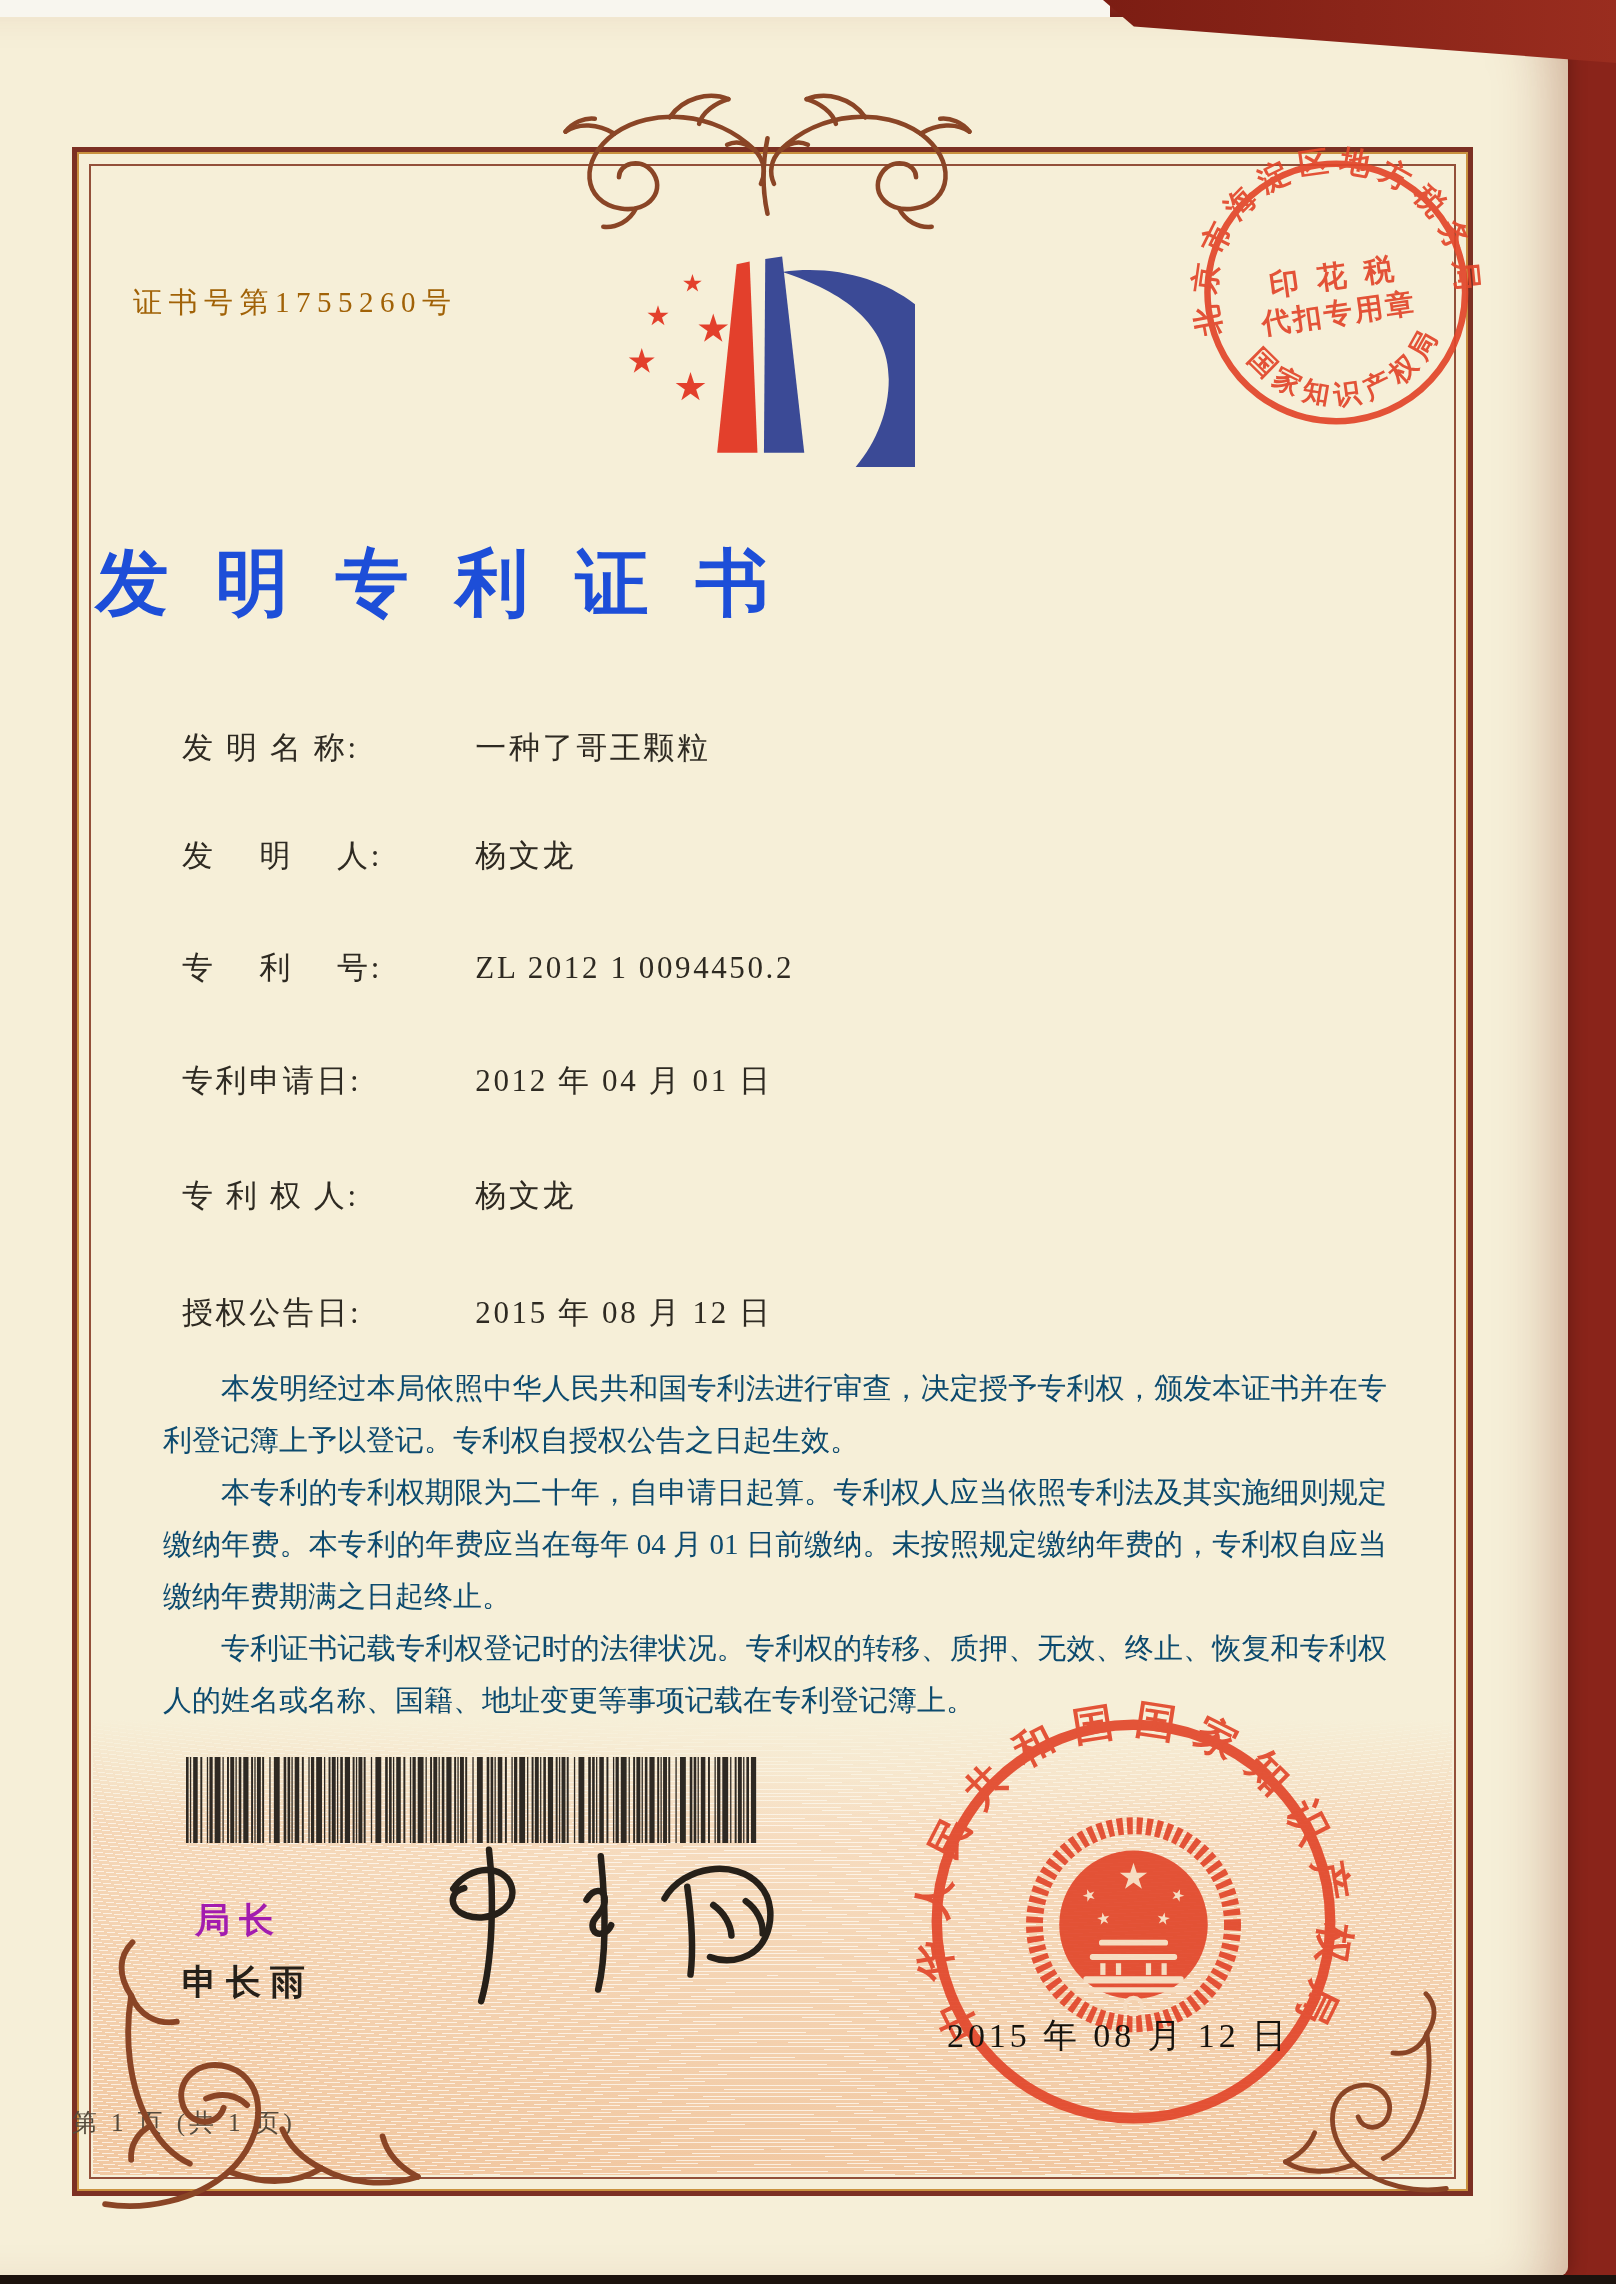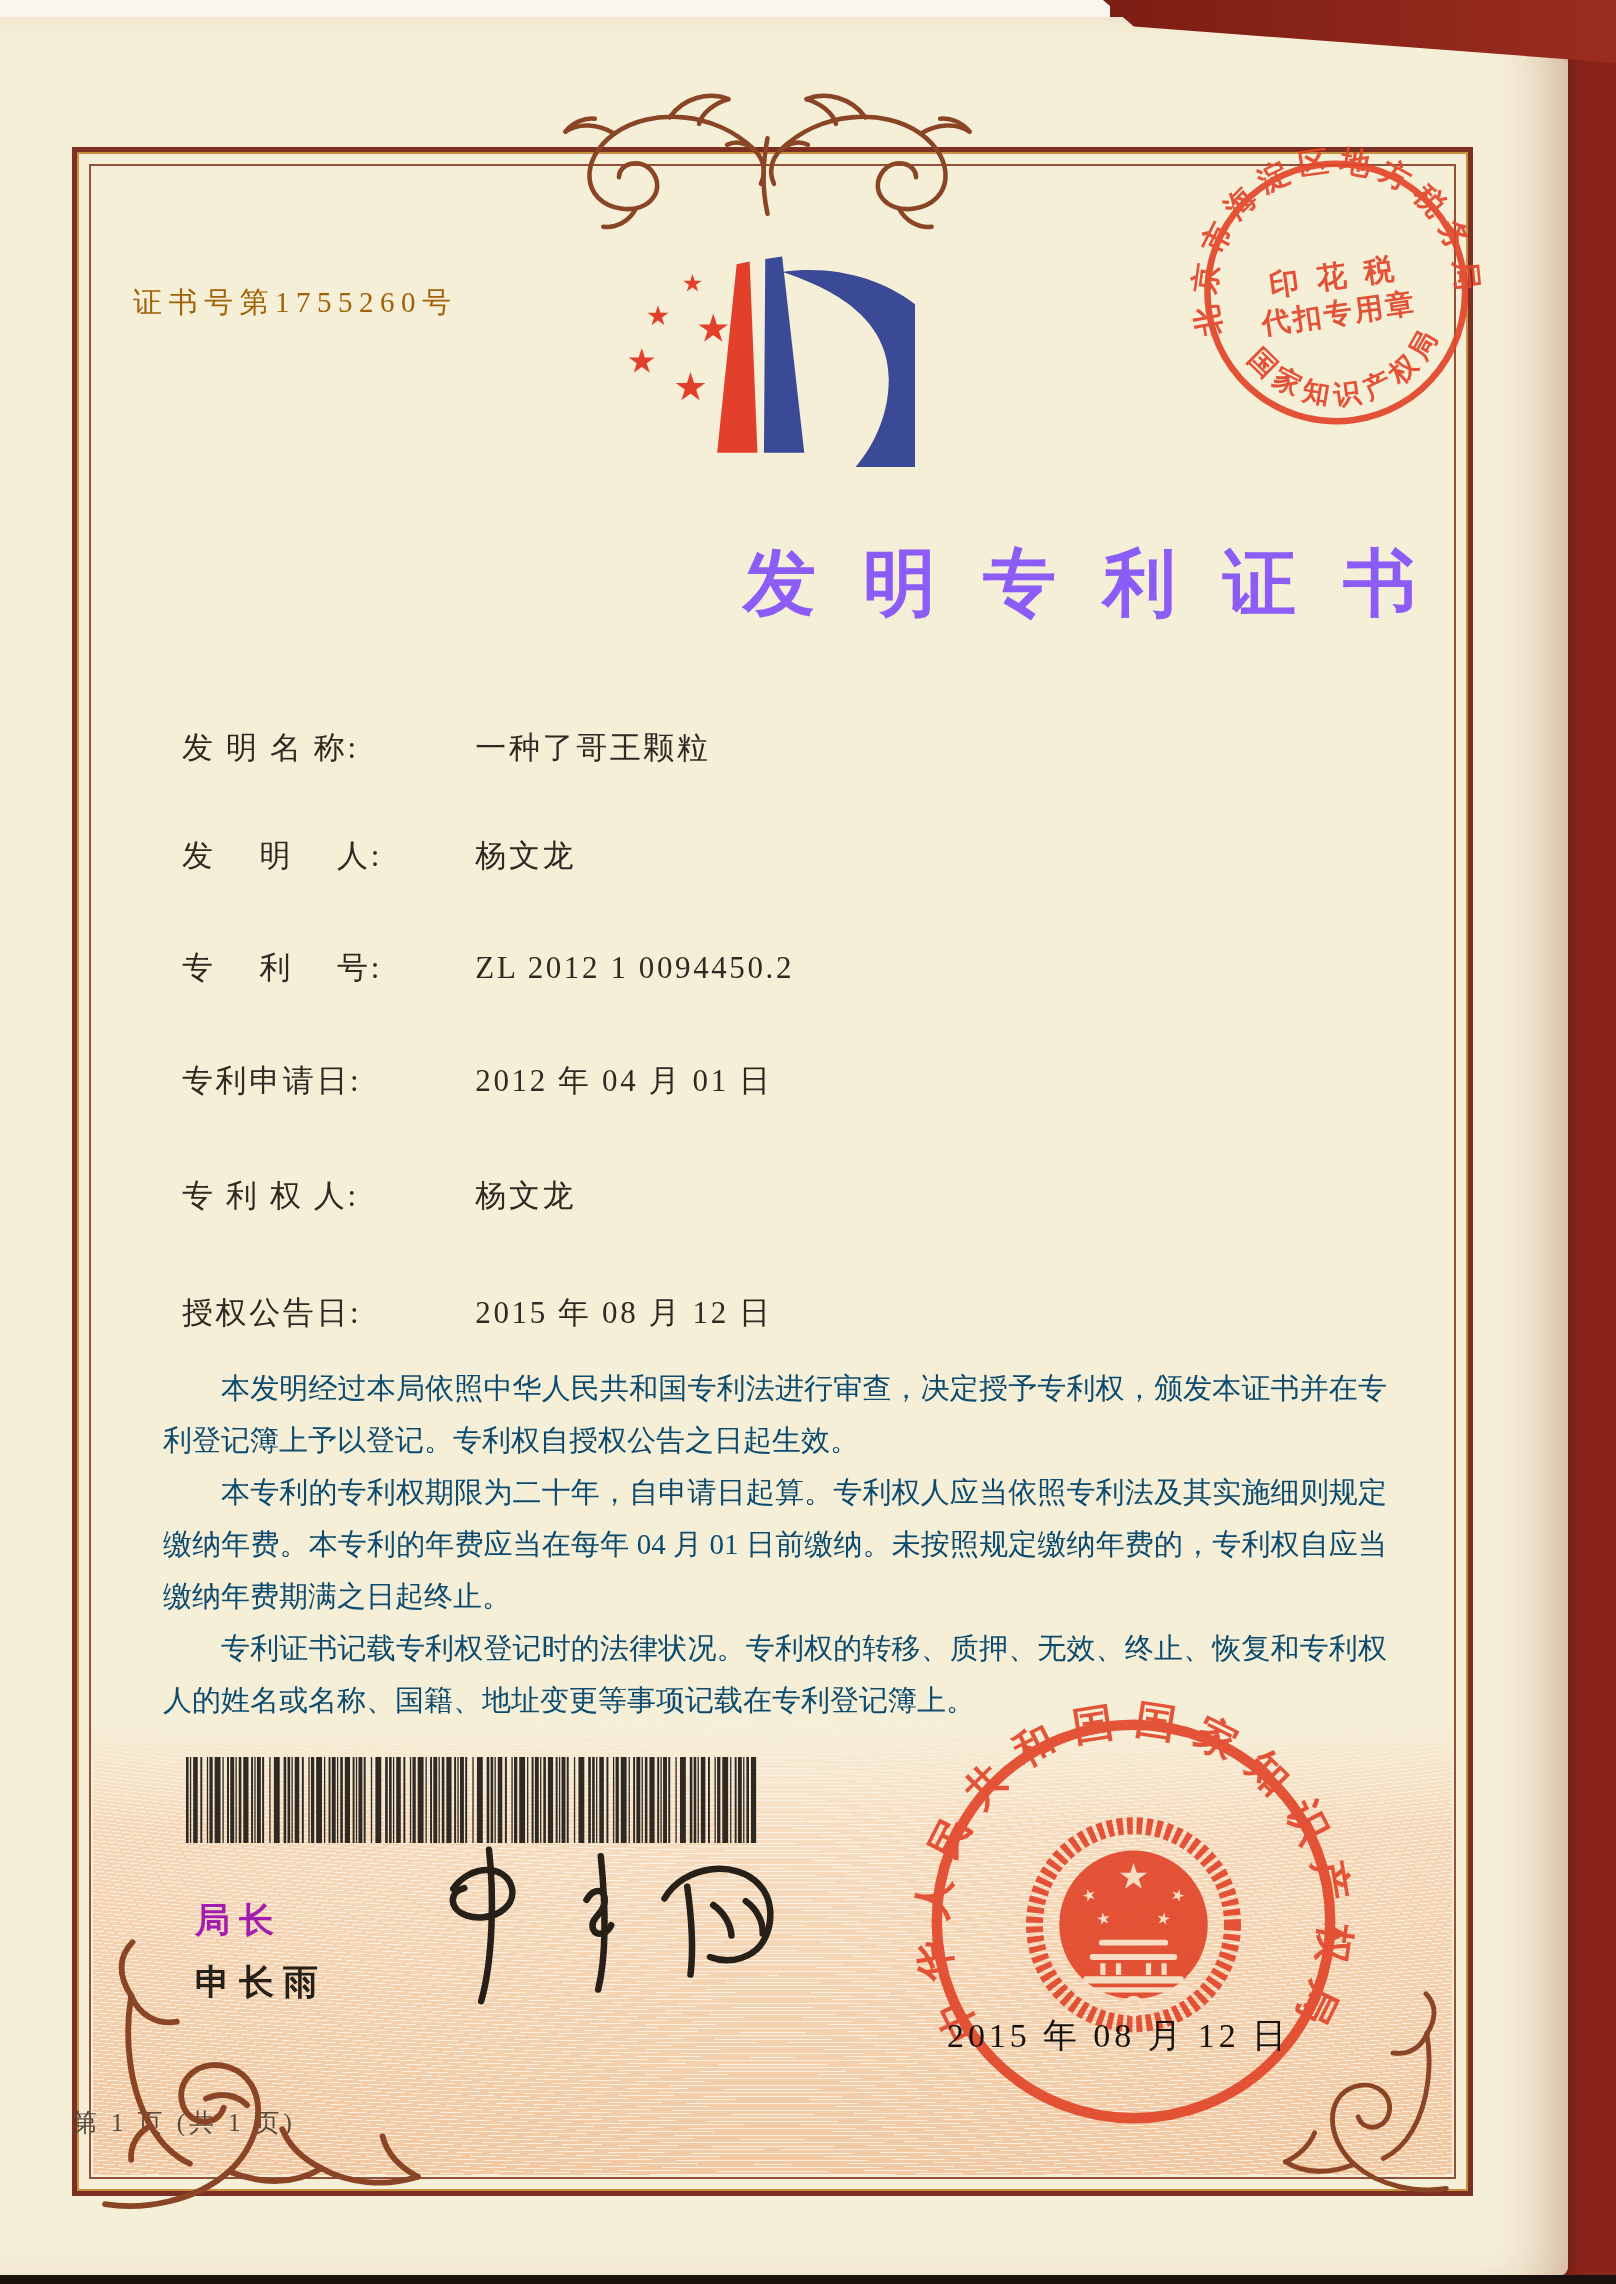--- a/index.html
+++ b/index.html
@@ -51,37 +51,37 @@
     position:absolute;left:133px;top:266px;
     font-size:29px;letter-spacing:6.5px;color:#a16207;z-index:4;
   }
   .logo{position:absolute;left:609px;top:229px;width:306px;height:221px;z-index:4;}
   .tax-stamp{
     position:absolute;left:1190px;top:129px;width:294px;height:294px;z-index:5;
     transform:rotate(-8deg);opacity:.93;
   }
   .title{
     position:absolute;left:72px;top:518px;width:1391px;
-    text-align:right;font-size:73px;font-weight:600;color:#8b5cf6;
+    text-align:left;font-size:73px;font-weight:600;color:#1d4ed8;
     letter-spacing:47px;margin-right:-47px;text-indent:23.4px;z-index:4;
   }
   .fields{position:absolute;left:168px;top:0;width:1237px;z-index:4;}
   .field-row{position:absolute;left:0;font-size:31px;letter-spacing:2.6px;color:#2e2a22;white-space:nowrap;margin-left:14px;}
   .field-row .lbl{display:inline-block;min-width:283px;}
   .r0{top:710px}.r1{top:818px}.r2{top:930px}.r3{top:1043px}.r4{top:1158px}.r5{top:1275px}
 
   .paras{
     position:absolute;left:163px;top:1345px;width:1224px;z-index:4;
     font-size:29px;line-height:52px;text-align:justify;color:#0c4a6e;
   }
   .paras p{margin:0;text-indent:2em;}
 
   .barcode{position:absolute;left:186px;top:1740px;width:576px;height:86px;z-index:4;}
   .sig-role{position:absolute;left:195px;top:1880px;font-family:"Liberation Sans","DejaVu Sans",sans-serif;font-weight:700;font-size:35px;letter-spacing:9px;color:#a21caf;z-index:4;}
-  .sig-name{position:absolute;left:195px;top:1942px;font-family:Liberation Serif, serif;font-weight:700;font-size:35px;letter-spacing:9px;color:#262019;z-index:4;}
+  .sig-name{position:absolute;left:182px;top:1942px;font-family:Liberation Serif, serif;font-weight:700;font-size:35px;letter-spacing:9px;color:#262019;z-index:4;}
   .signature{position:absolute;left:391px;top:1810px;width:430px;height:182px;z-index:4;}
 
   .seal{position:absolute;left:912px;top:1683px;width:443px;height:443px;z-index:4;opacity:.92;}
   .seal-date{
     position:absolute;left:947px;top:1996px;font-size:34px;letter-spacing:3.9px;
     color:#16130e;z-index:5;white-space:nowrap;
   }
   .footer{
     position:absolute;left:72px;top:2089px;width:1391px;text-align:left;
     font-size:25px;letter-spacing:3.9px;color:#54493b;z-index:4;

